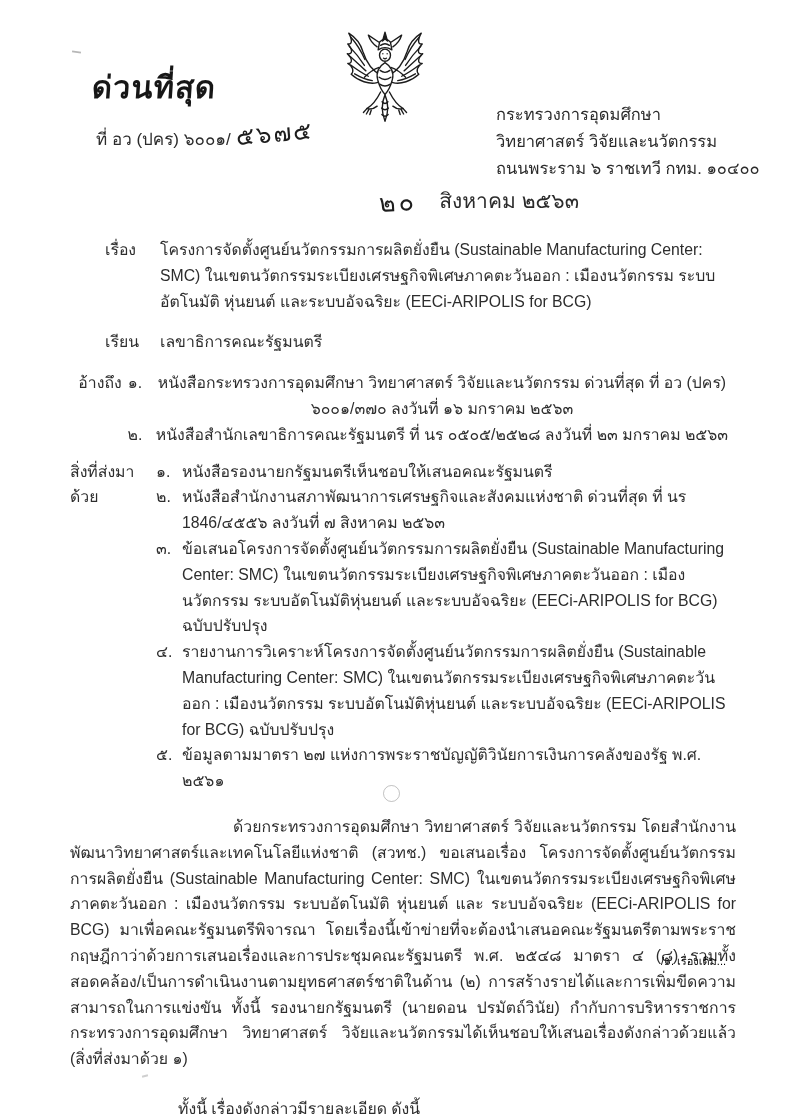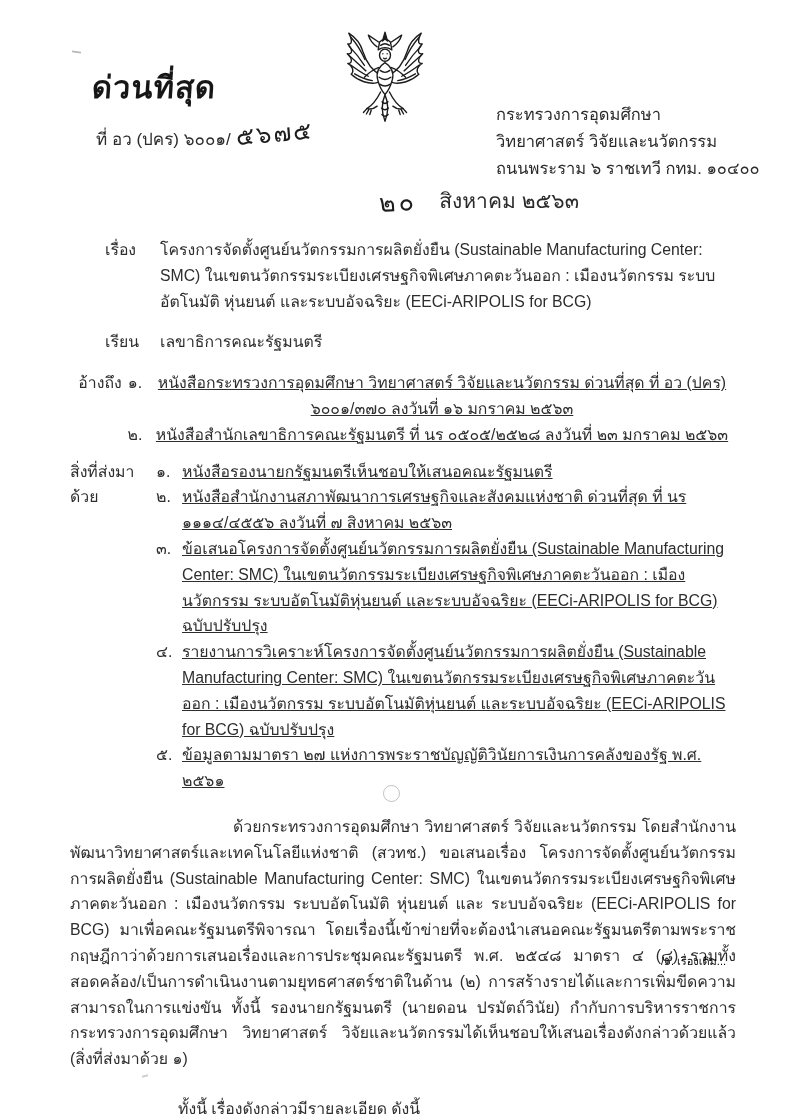--- a/index.html
+++ b/index.html
@@ -37,21 +37,21 @@
   .row-subject .label{width:55px;}
   .row-to{margin:15px 0 0 35px;}
   .row-to .label{width:55px;}
   .row-refs{margin:15px 0 0 8px;text-align:center;}
   .row-refs .label{width:44px;}
   .row-attach{margin:11px 0 0 0;}
   .row-attach .label{width:86px;}
   .list{flex:1;min-width:0;}
   .list-item{display:flex;align-items:flex-start;}
   .list-item .num{flex:0 0 26px;}
-  .list-item .itext{flex:1;min-width:0;text-decoration:underline;}
+  .list-item .itext{flex:1;min-width:0;}
   .rtext{flex:1;min-width:0;}
   .body-para{margin:20px 0 0 0;text-indent:163px;text-align:justify;}
   .closing{margin:24px 0 0 108px;}
   .pagenote{position:absolute;right:66px;top:952px;font-size:11px;color:#000000;}
   
   .punch-mark{
     position:absolute;left:383px;top:785px;width:15px;height:15px;
     border:1.5px solid #8f8f8f;border-radius:50%;opacity:.55;
   }
   .speck{position:absolute;left:72px;top:51px;width:9px;height:2px;background:#b7b7b7;transform:rotate(8deg);}
@@ -156,21 +156,21 @@
 
     <div class="row row-attach">
       <span class="label">สิ่งที่ส่งมาด้วย</span>
       <div class="list">
         <div class="list-item">
           <span class="num">๑.</span>
           <span class="itext">หนังสือรองนายกรัฐมนตรีเห็นชอบให้เสนอคณะรัฐมนตรี</span>
         </div>
         <div class="list-item">
           <span class="num">๒.</span>
-          <span class="itext">หนังสือสำนักงานสภาพัฒนาการเศรษฐกิจและสังคมแห่งชาติ ด่วนที่สุด ที่ นร ๑๑๑๔/๔๕๕๖ ลงวันที่ ๗ สิงหาคม ๒๕๖๓</span>
+          <span class="itext">หนังสือสำนักงานสภาพัฒนาการเศรษฐกิจและสังคมแห่งชาติ ด่วนที่สุด ที่ นร 1846/๔๕๕๖ ลงวันที่ ๗ สิงหาคม ๒๕๖๓</span>
         </div>
         <div class="list-item">
           <span class="num">๓.</span>
           <span class="itext">ข้อเสนอโครงการจัดตั้งศูนย์นวัตกรรมการผลิตยั่งยืน (Sustainable Manufacturing Center: SMC) ในเขตนวัตกรรมระเบียงเศรษฐกิจพิเศษภาคตะวันออก : เมืองนวัตกรรม ระบบอัตโนมัติหุ่นยนต์ และระบบอัจฉริยะ (EECi-ARIPOLIS for BCG) ฉบับปรับปรุง</span>
         </div>
         <div class="list-item">
           <span class="num">๔.</span>
           <span class="itext">รายงานการวิเคราะห์โครงการจัดตั้งศูนย์นวัตกรรมการผลิตยั่งยืน (Sustainable Manufacturing Center: SMC) ในเขตนวัตกรรมระเบียงเศรษฐกิจพิเศษภาคตะวันออก : เมืองนวัตกรรม ระบบอัตโนมัติหุ่นยนต์ และระบบอัจฉริยะ (EECi-ARIPOLIS for BCG) ฉบับปรับปรุง</span>
         </div>
         <div class="list-item">

